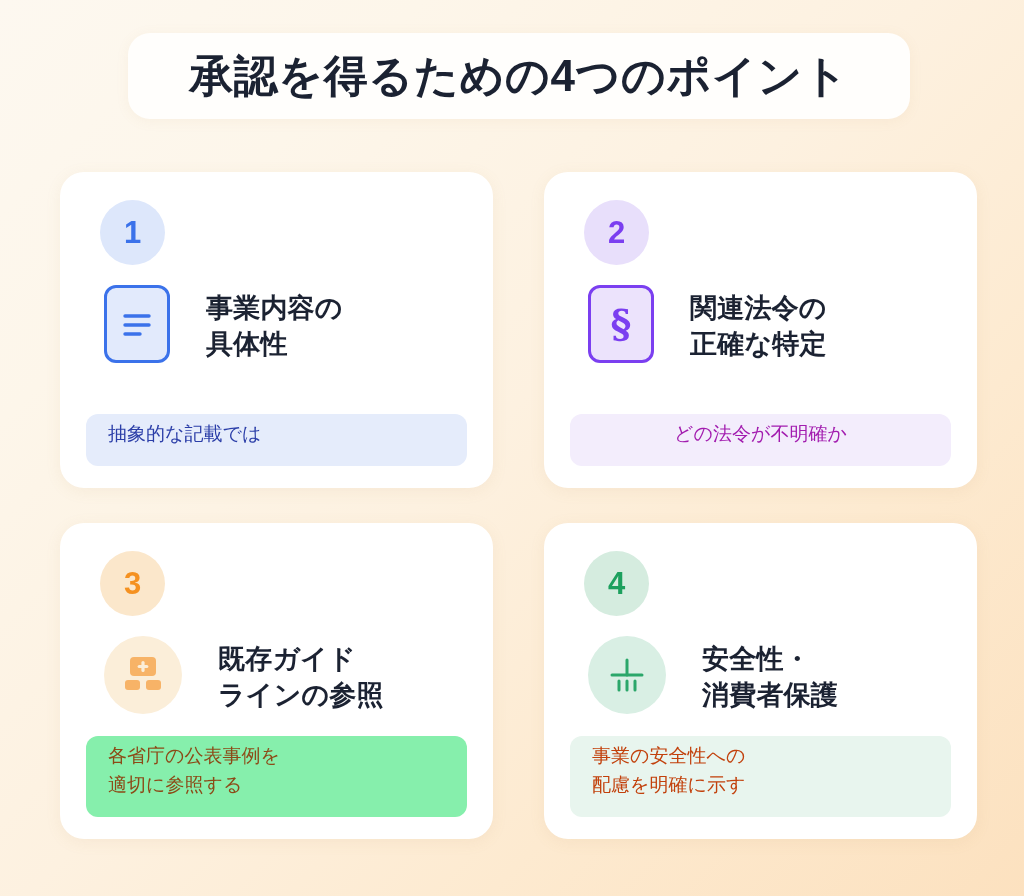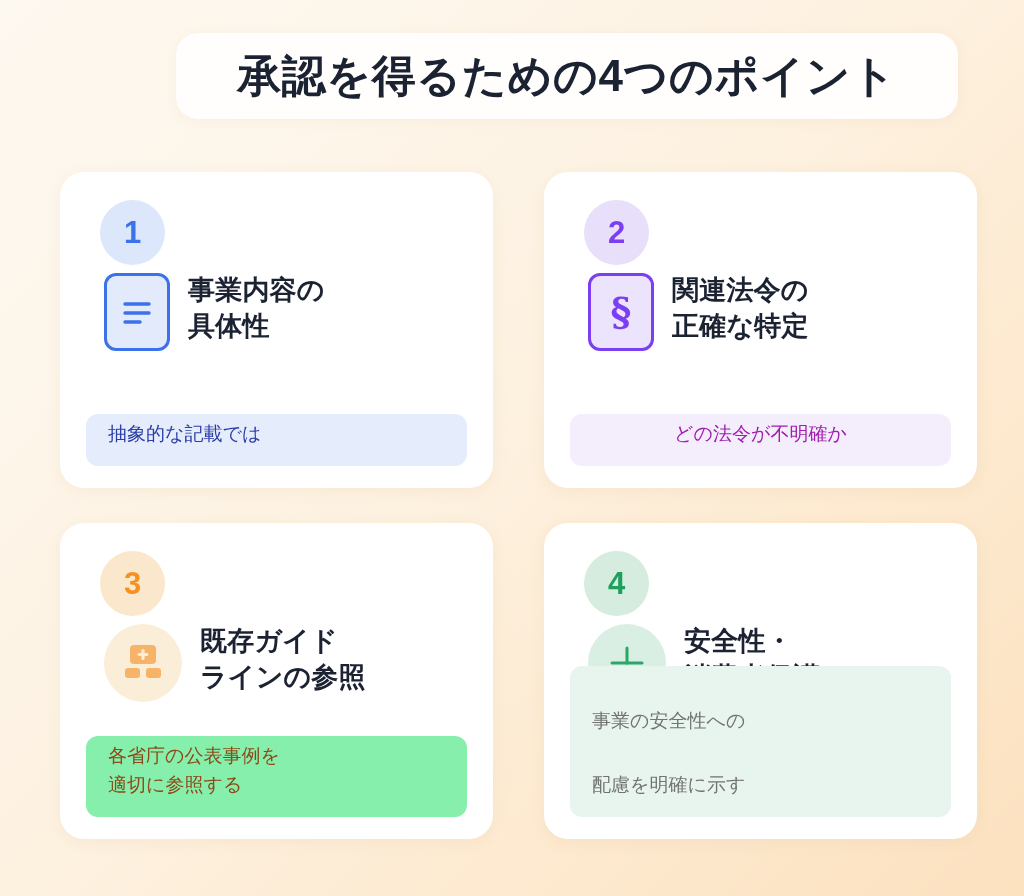--- a/index.html
+++ b/index.html
@@ -34,21 +34,20 @@
     left: 128px;
     top: 33px;
     width: 782px;
     height: 86px;
     background: #fffefc;
     border-radius: 22px;
     display: flex;
     align-items: center;
     justify-content: center;
     box-shadow: 0 2px 14px rgba(180, 140, 90, 0.07);
-    margin-left: 48px;
   }
   .title-text {
     font-size: 44px;
     font-weight: 700;
     letter-spacing: 0.5px;
     color: #1b2232;
     line-height: 1;
     white-space: nowrap;
   }
 
@@ -83,23 +82,23 @@
     align-items: center;
     justify-content: center;
     font-size: 31px;
     font-weight: 700;
     margin-left: 14px;
     margin-top: 12px;
   }
 
   .head-row {
     display: flex;
-    align-items: flex-start;
-    gap: 18px;
-    margin-top: 8px;
+    align-items: flex-end;
+    gap: 36px;
+    margin-top: 20px;
     margin-left: 18px;
   }
 
   .icon-box {
     width: 66px;
     height: 78px;
     border-radius: 12px;
     border-width: 3px;
     border-style: solid;
     box-sizing: border-box;
@@ -155,21 +154,21 @@
   .t-orange .icon-circle { background: #fbeed9; }
   .t-green  .icon-circle { background: #d9efe4; }
 
   .t-blue   .note { background: #e5ecfb; }
   .t-blue   .note span { color: #2b3ea8; }
   .t-purple .note { background: #f3edfc; }
   .t-purple .note span { color: #a21caf; text-align: center; }
   .t-orange .note { background: #86efac; }
   .t-orange .note span { color: #8c4a17; }
   .t-green  .note { background: #e8f5ee; }
-  .t-green  .note span { color: #737373; margin-top: 35px; }
+  .t-green  .note span { color: #c2410c; }
 
   .sect-glyph {
     font-family: "DejaVu Serif", "Liberation Serif", serif;
     font-size: 40px;
     font-weight: 700;
     color: #7b3ff0;
     line-height: 1;
   }
 </style>
 </head>

